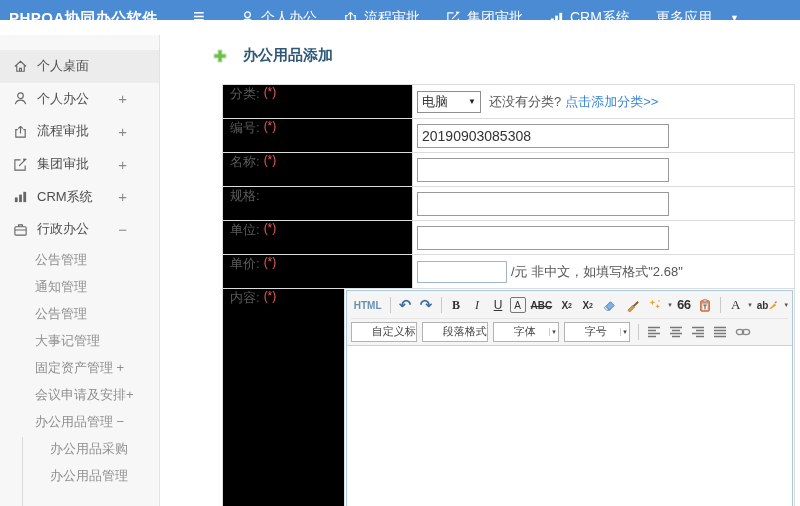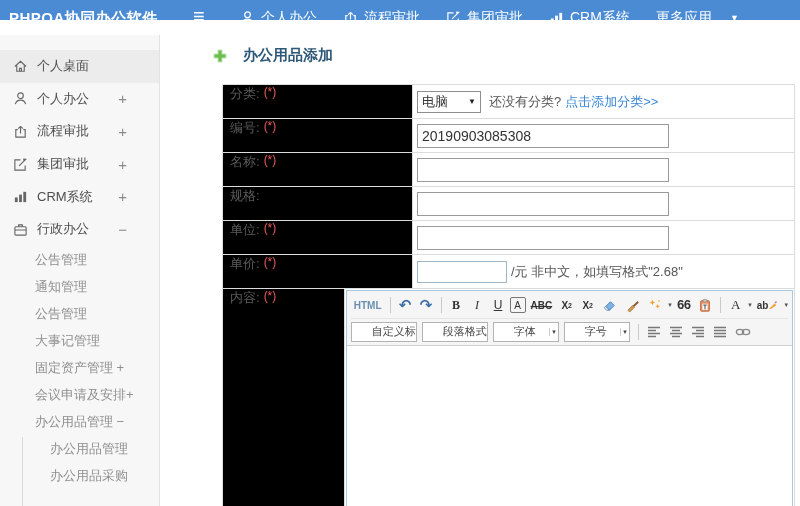--- a/index.html
+++ b/index.html
@@ -167,22 +167,22 @@
 
     <div class="side-sub">公告管理</div>
     <div class="side-sub">通知管理</div>
     <div class="side-sub">公告管理</div>
     <div class="side-sub">大事记管理</div>
     <div class="side-sub">固定资产管理 +</div>
     <div class="side-sub">会议申请及安排+</div>
     <div class="side-sub">办公用品管理 −</div>
 
     <div class="side-subsub-group">
+      <div class="side-subsub">办公用品采购</div>
       <div class="side-subsub">办公用品管理</div>
-      <div class="side-subsub">办公用品采购</div>
     </div>
   </div>
 
   <div class="main">
 
     <div class="page-title">
       <svg width="14" height="14" viewBox="0 0 14 14">
           <path d="M5 1h4v4h4v4H9v4H5V9H1V5h4z" fill="#6cbf4e" stroke="#bfe3ad" stroke-width="1"></path>
         </svg>
       <span class="title-text">办公用品添加</span>

